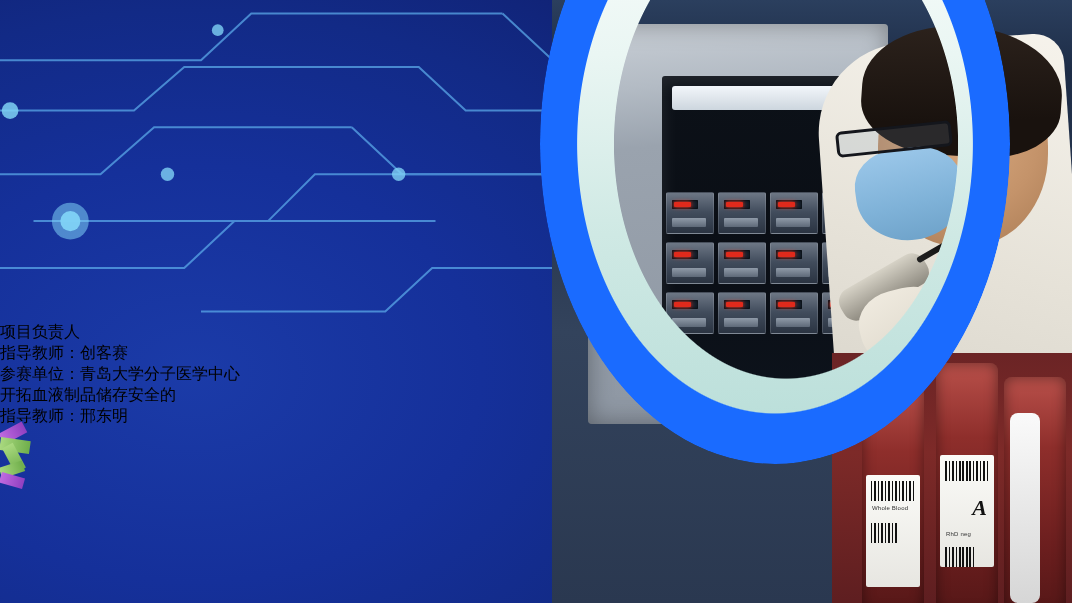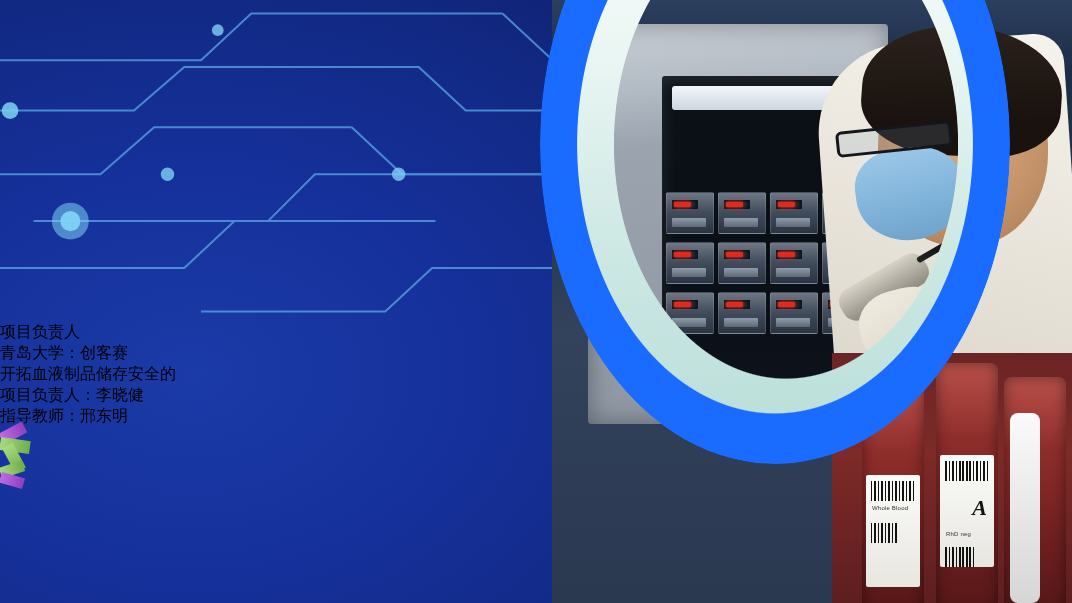--- a/index.html
+++ b/index.html
@@ -295,23 +295,23 @@
   </div>
 
   
   <div class="divider">
     <div class="thick"></div>
     <div class="thin"></div>
   </div>
 
   
   <div class="info">
-    <div class="row">青岛大学：创客赛</div>
+    <div class="row">指导教师：创客赛</div>
+    <div class="row">参赛单位：青岛大学分子医学中心</div>
     <div class="row indent">开拓血液制品储存安全的</div>
-    <div class="row">项目负责人：李晓健</div>
     <div class="row">指导教师：邢东明</div>
   </div>
 
   
   <div class="circle-inset">
     <div class="ci-inner">
 
       <div class="blade" style="left:50px;  top:62px;  width:104px; transform:rotate(11deg);"></div>
       <div class="blade" style="left:40px;  top:86px;  width:118px; transform:rotate(-4deg);"></div>
       <div class="blade" style="left:64px;  top:46px;  width:88px;  transform:rotate(22deg);"></div>

